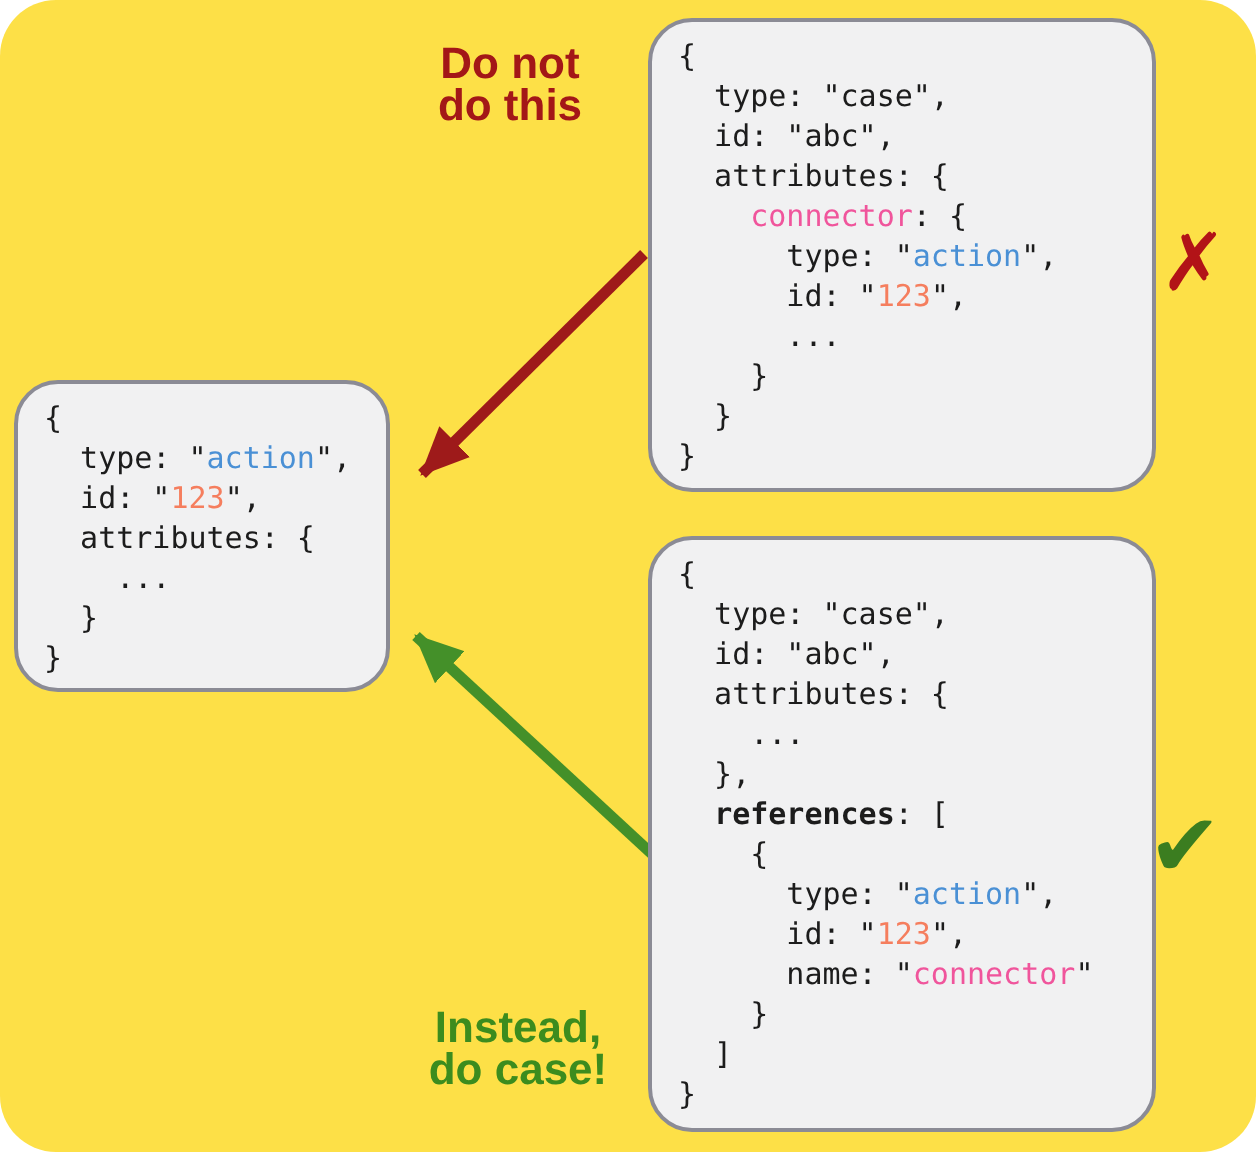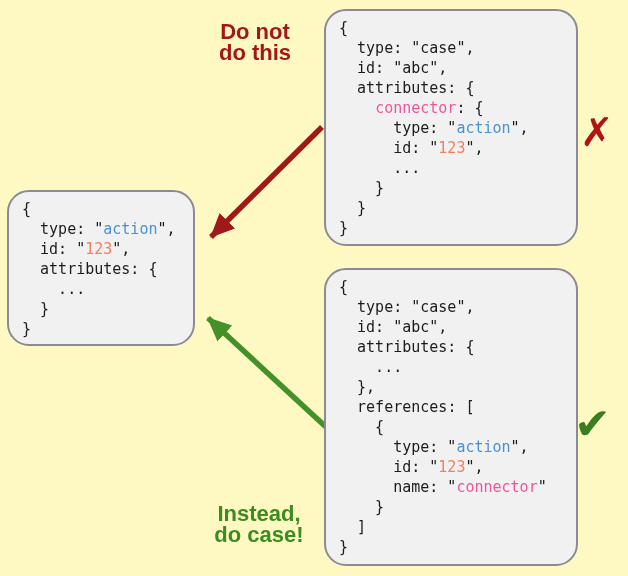--- a/index.html
+++ b/index.html
@@ -14,43 +14,44 @@
     --cross-red: #b21317;
     --good-green: #3c8c1e;
     --arrow-green: #449029;
     --check-green: #3b7d20;
   }
   html, body { margin: 0; padding: 0; background: #ffffff; }
   .canvas {
     position: relative;
     width: 628px;
     height: 576px;
-    background: #fef9c3;
+    background: #fde047;
     overflow: hidden;
     font-family: "Liberation Sans", sans-serif;
+    border-radius: 28px;
   }
   .code-box {
     position: absolute;
     box-sizing: border-box;
     background: var(--box-bg);
     border: 2px solid var(--box-border);
     border-radius: 22px;
     padding: 7px 8px 0 13px;
     font-family: "DejaVu Sans Mono", monospace;
     font-size: 15px;
     line-height: 20px;
     color: var(--code-text);
     overflow: hidden;
   }
   .code-line { white-space: pre; }
   .tok-plain  { color: var(--code-text); }
   .tok-blue   { color: var(--token-blue); }
   .tok-orange { color: var(--token-orange); }
   .tok-pink   { color: var(--token-pink); }
-  .tok-bold   { color: var(--code-text); font-weight: normal; }
+  .tok-bold   { color: var(--code-text); font-weight: bold; }
 
   .box-target { left: 7px;   top: 190px; width: 188px; height: 156px; }
   .box-bad    { left: 324px; top: 9px;   width: 254px; height: 237px; }
   .box-good   { left: 324px; top: 268px; width: 254px; height: 298px; }
 
   .diagram-label {
     position: absolute;
     font-weight: bold;
     font-size: 22px;
     line-height: 21px;

